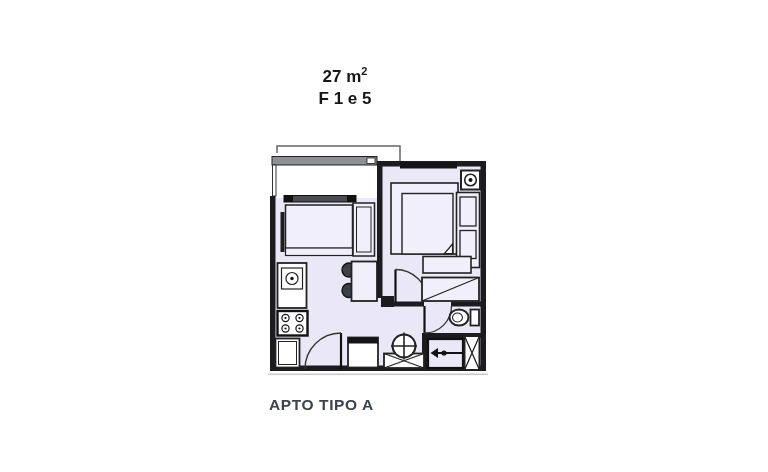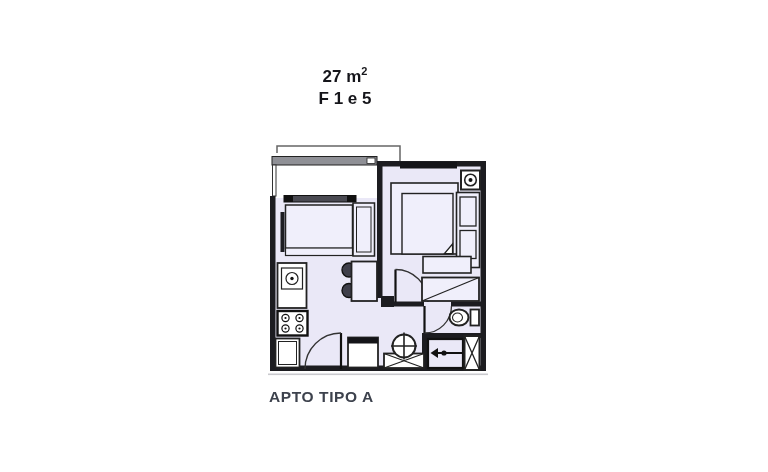--- a/index.html
+++ b/index.html
@@ -8,21 +8,21 @@
     --c-caption:#3d424d; --c-shadow:#c9c9ce;
   }
   *{margin:0;padding:0;box-sizing:border-box;}
   html,body{width:768px;height:472px;background:#fff;overflow:hidden;
     font-family:"Liberation Sans",sans-serif;}
   .page{position:relative;width:768px;height:472px;background:#fff;}
   svg{position:absolute;left:0;top:0;}
   .title-block{position:absolute;left:265px;top:60px;width:160px;text-align:center;
     color:var(--c-text);font-weight:bold;font-size:17px;line-height:22px;}
   .title-block sup{font-size:11px;}
-  .caption{position:absolute;left:269px;top:388px;color:var(--c-caption);
+  .caption{position:absolute;left:269px;top:396px;color:var(--c-caption);
     font-size:15.5px;font-weight:600;letter-spacing:.6px;}
   
   .wall{fill:var(--c-wall);}
   .floor{fill:var(--c-floor);}
   .floor2{fill:var(--c-floor2);}
   .fix{fill:var(--c-fixture);stroke:#222;stroke-width:1.8;}
   .thin{stroke:var(--c-line);stroke-width:1.3;fill:none;}
   .blk{fill:#111;}
 </style>
 </head>

